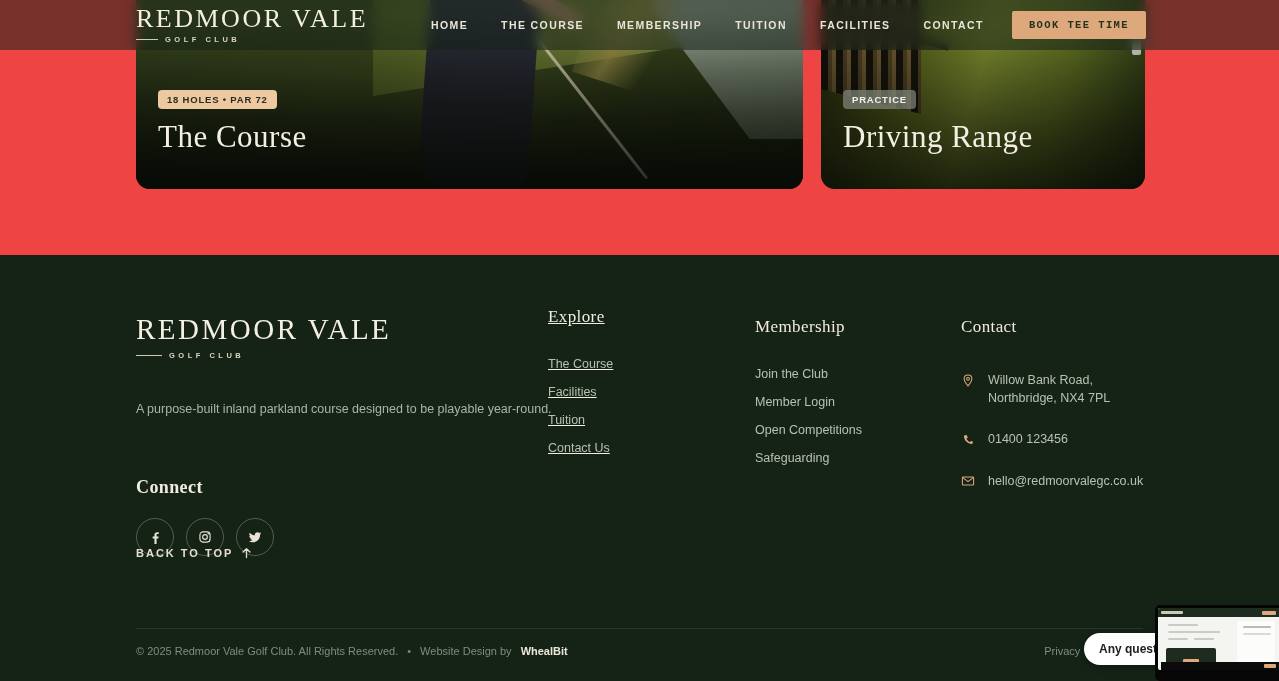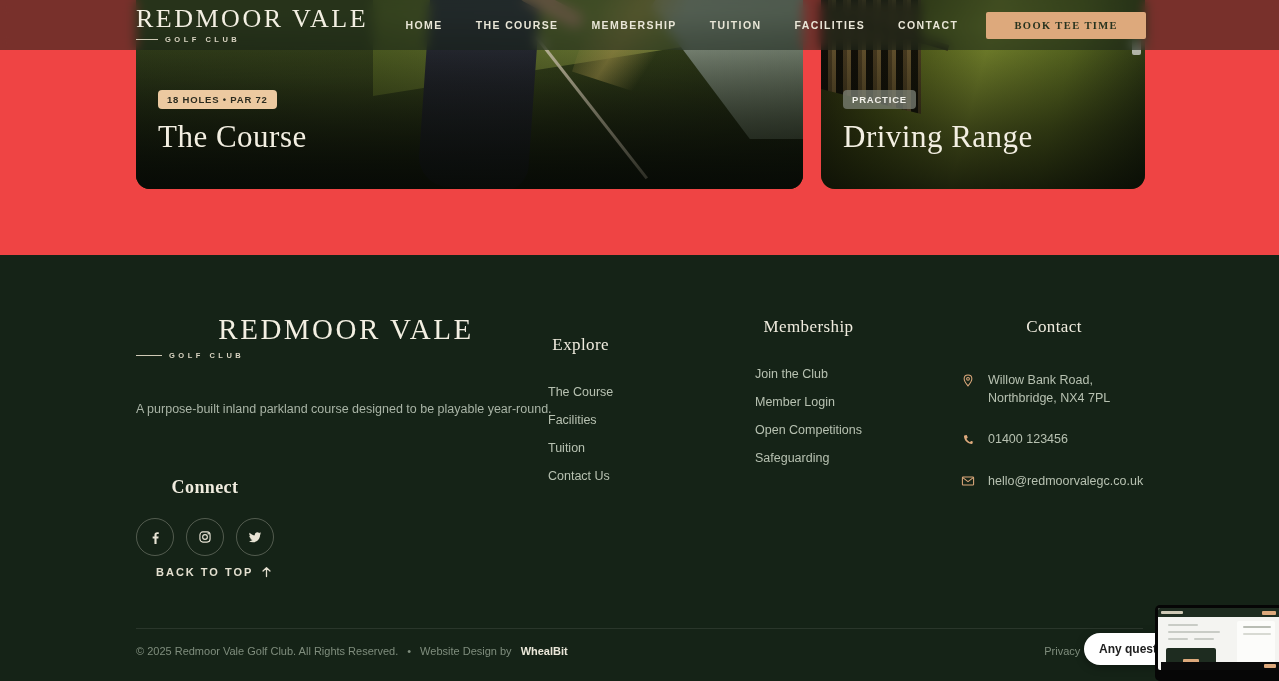--- a/index.html
+++ b/index.html
@@ -3,21 +3,21 @@
 <meta charset="utf-8">
 <style>
   * { margin:0; padding:0; box-sizing:border-box; }
   html,body { width:1279px; height:681px; overflow:hidden; }
   body {
     font-family:"Liberation Sans", sans-serif;
     background:#1a291c;
     color:#f2eee1;
     position:relative;
   }
-  .serif { font-family:"Liberation Serif","DejaVu Serif",serif;text-align:center; }
+  .serif { font-family:"Liberation Serif","DejaVu Serif",serif; }
 
   
   .hero { position:relative; height:255px; background:#ef4444; overflow:hidden; }
   .cards { position:absolute; top:-61px; left:136px; display:flex; gap:18px; }
   .card { position:relative; height:250px; border-radius:14px; overflow:hidden; flex:0 0 auto; cursor:pointer; }
   .card-course { width:667px; }
   .card-range  { width:324px; }
 
   
   .ph { position:absolute; }
@@ -58,48 +58,48 @@
     backdrop-filter:blur(6px);
   }
   .logo-title { font-size:26px; letter-spacing:2.5px; color:#f3efe2; line-height:1; }
   .logo-sub { display:flex; align-items:center; gap:7px; margin-top:3px; }
   .logo-rule { width:22px; height:1px; background:#cfc9b6; }
   .logo-subtext { font-size:7.5px; letter-spacing:3.5px; color:#d9d4c2; font-weight:600; }
   nav { display:flex; align-items:center; gap:33px; }
   .nav-link { font-size:10.5px; font-weight:700; letter-spacing:1.4px; color:#e9e6d7; cursor:pointer; white-space:nowrap; }
   .cta-btn {
     background:#dda97c; color:#27331f; border:none; cursor:pointer;
-    font-family:Liberation Serif, serif;
+    font-family:Liberation Mono, monospace;
     font-size:10.5px; font-weight:700; letter-spacing:1.4px;
-    padding:8px 28px; border-radius:2px; margin-left:-5px;
+    padding:8px 17px; border-radius:2px; margin-left:-5px;
   }
 
   
   footer { position:relative; height:426px; background:#152317; }
   .f-abs { position:absolute; }
   .f-brand { left:136px; top:58px; width:420px; }
   .f-logo-title { font-size:29px; letter-spacing:2.5px; color:#f3efe2; }
   .f-tagline { margin-top:40px; font-size:12.5px; color:#a9b4a6; line-height:1.45; }
   .f-col-heading { font-size:17px; color:#f0ecdf; letter-spacing:.4px; }
   .f-links { margin-top:23px; display:flex; flex-direction:column; }
   .f-link { font-size:12.5px; color:#b7c1b1; padding:7px 0; cursor:pointer; }
-  .f-explore { left:548px; top:80px; }
+  .f-explore { left:548px; top:52px;text-decoration:underline; }
   .f-membership { left:755px; top:62px; }
   .f-contact { left:961px; top:62px; width:186px; }
   .f-contact-items { margin-top:35px; display:flex; flex-direction:column; gap:24px; }
   .f-contact-item { display:flex; gap:13px; font-size:12.5px; color:#b7c1b1; line-height:1.4; }
   .f-contact-item svg { flex:0 0 auto; margin-top:1px; }
   .f-connect { left:136px; top:222px; }
   .socials { margin-top:20px; display:flex; gap:12px; }
   .social-btn {
     width:38px; height:38px; border-radius:50%;
     border:1px solid rgba(240,236,223,.28);
     display:flex; align-items:center; justify-content:center; cursor:pointer;
   }
-  .back-top { left:136px; top:311px; display:flex; align-items:center; gap:8px; cursor:pointer;margin-left:20px; }
+  .back-top { left:136px; top:292px; display:flex; align-items:center; gap:8px; cursor:pointer; }
   .back-top span { font-size:11px; font-weight:700; letter-spacing:2px; color:#e4e0d0; }
   .f-divider { left:136px; right:136px; top:373px; height:1px; background:rgba(255,255,255,.09); }
   .f-bottom { left:136px; right:133px; top:390px; display:flex; justify-content:space-between; align-items:center;text-align:center; }
   .f-copy { font-size:11px; color:#7f8d7d; display:flex; gap:9px; align-items:center; }
   .f-credit-link { color:#eae7d9; font-weight:700; cursor:pointer; }
   .f-legal { display:flex; gap:26px; }
   .f-legal div { font-size:11px; color:#7f8d7d; cursor:pointer; }
 
   
   .chat-bubble {

